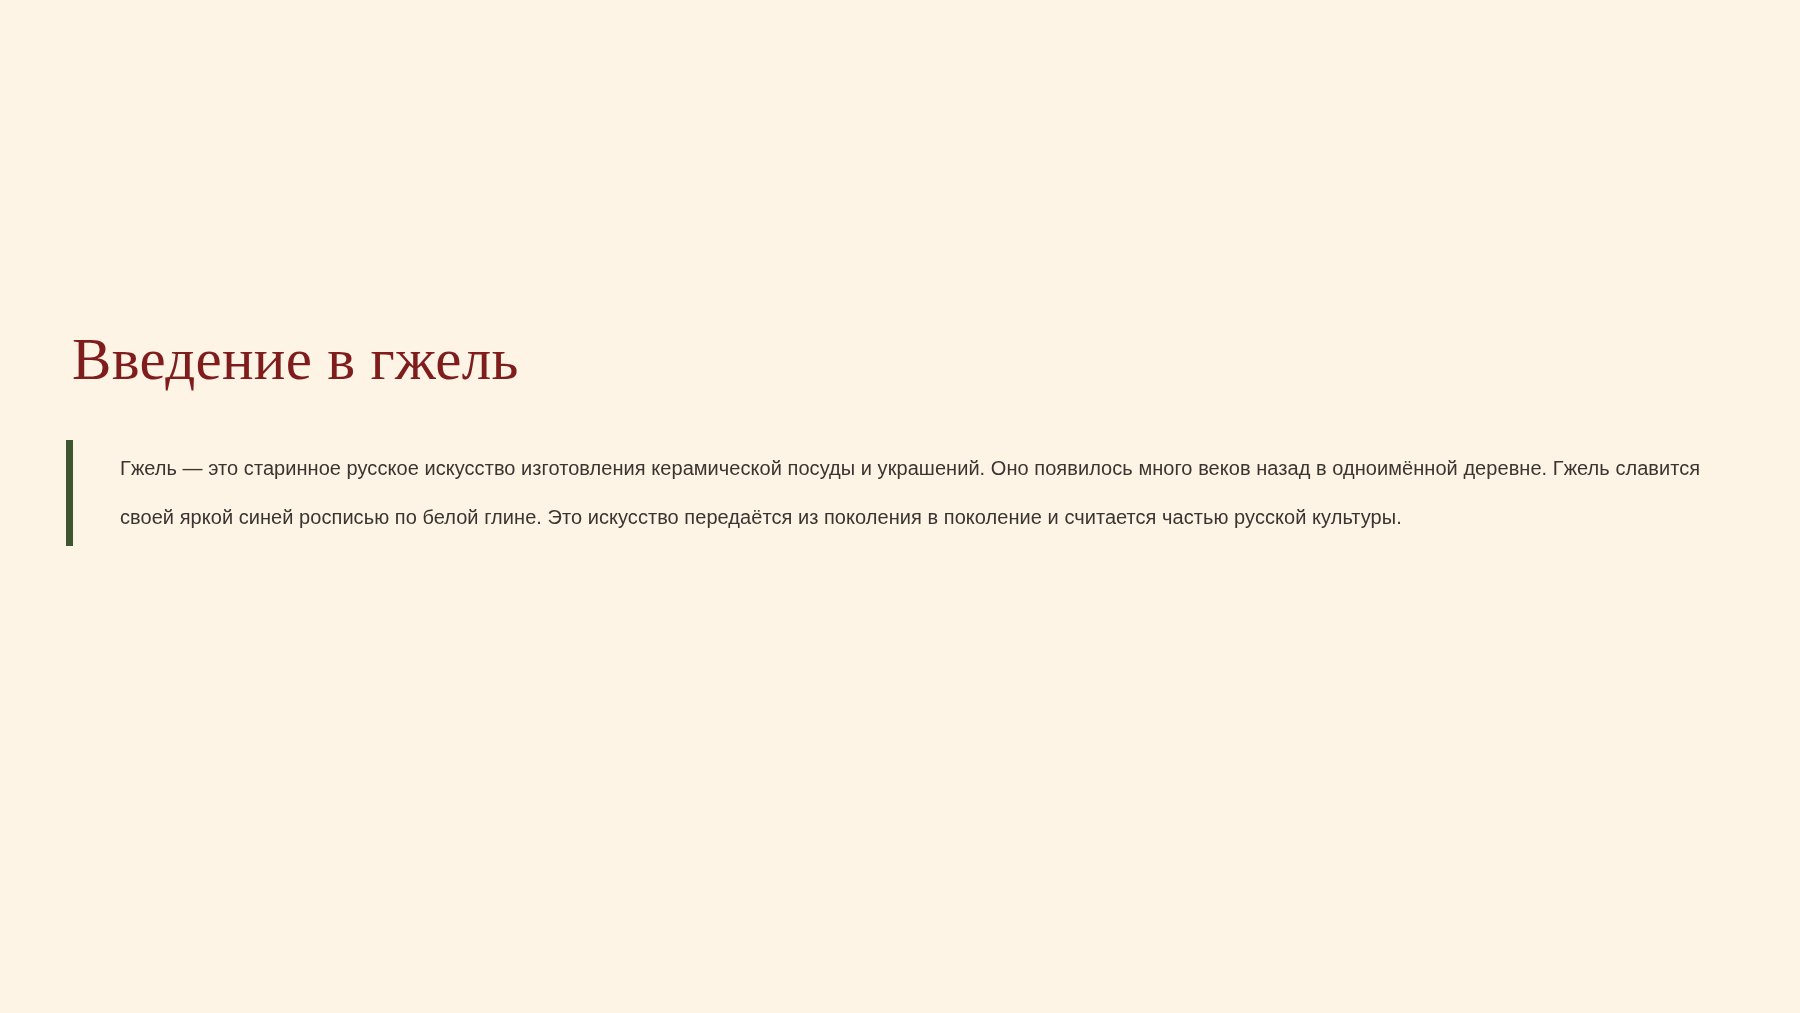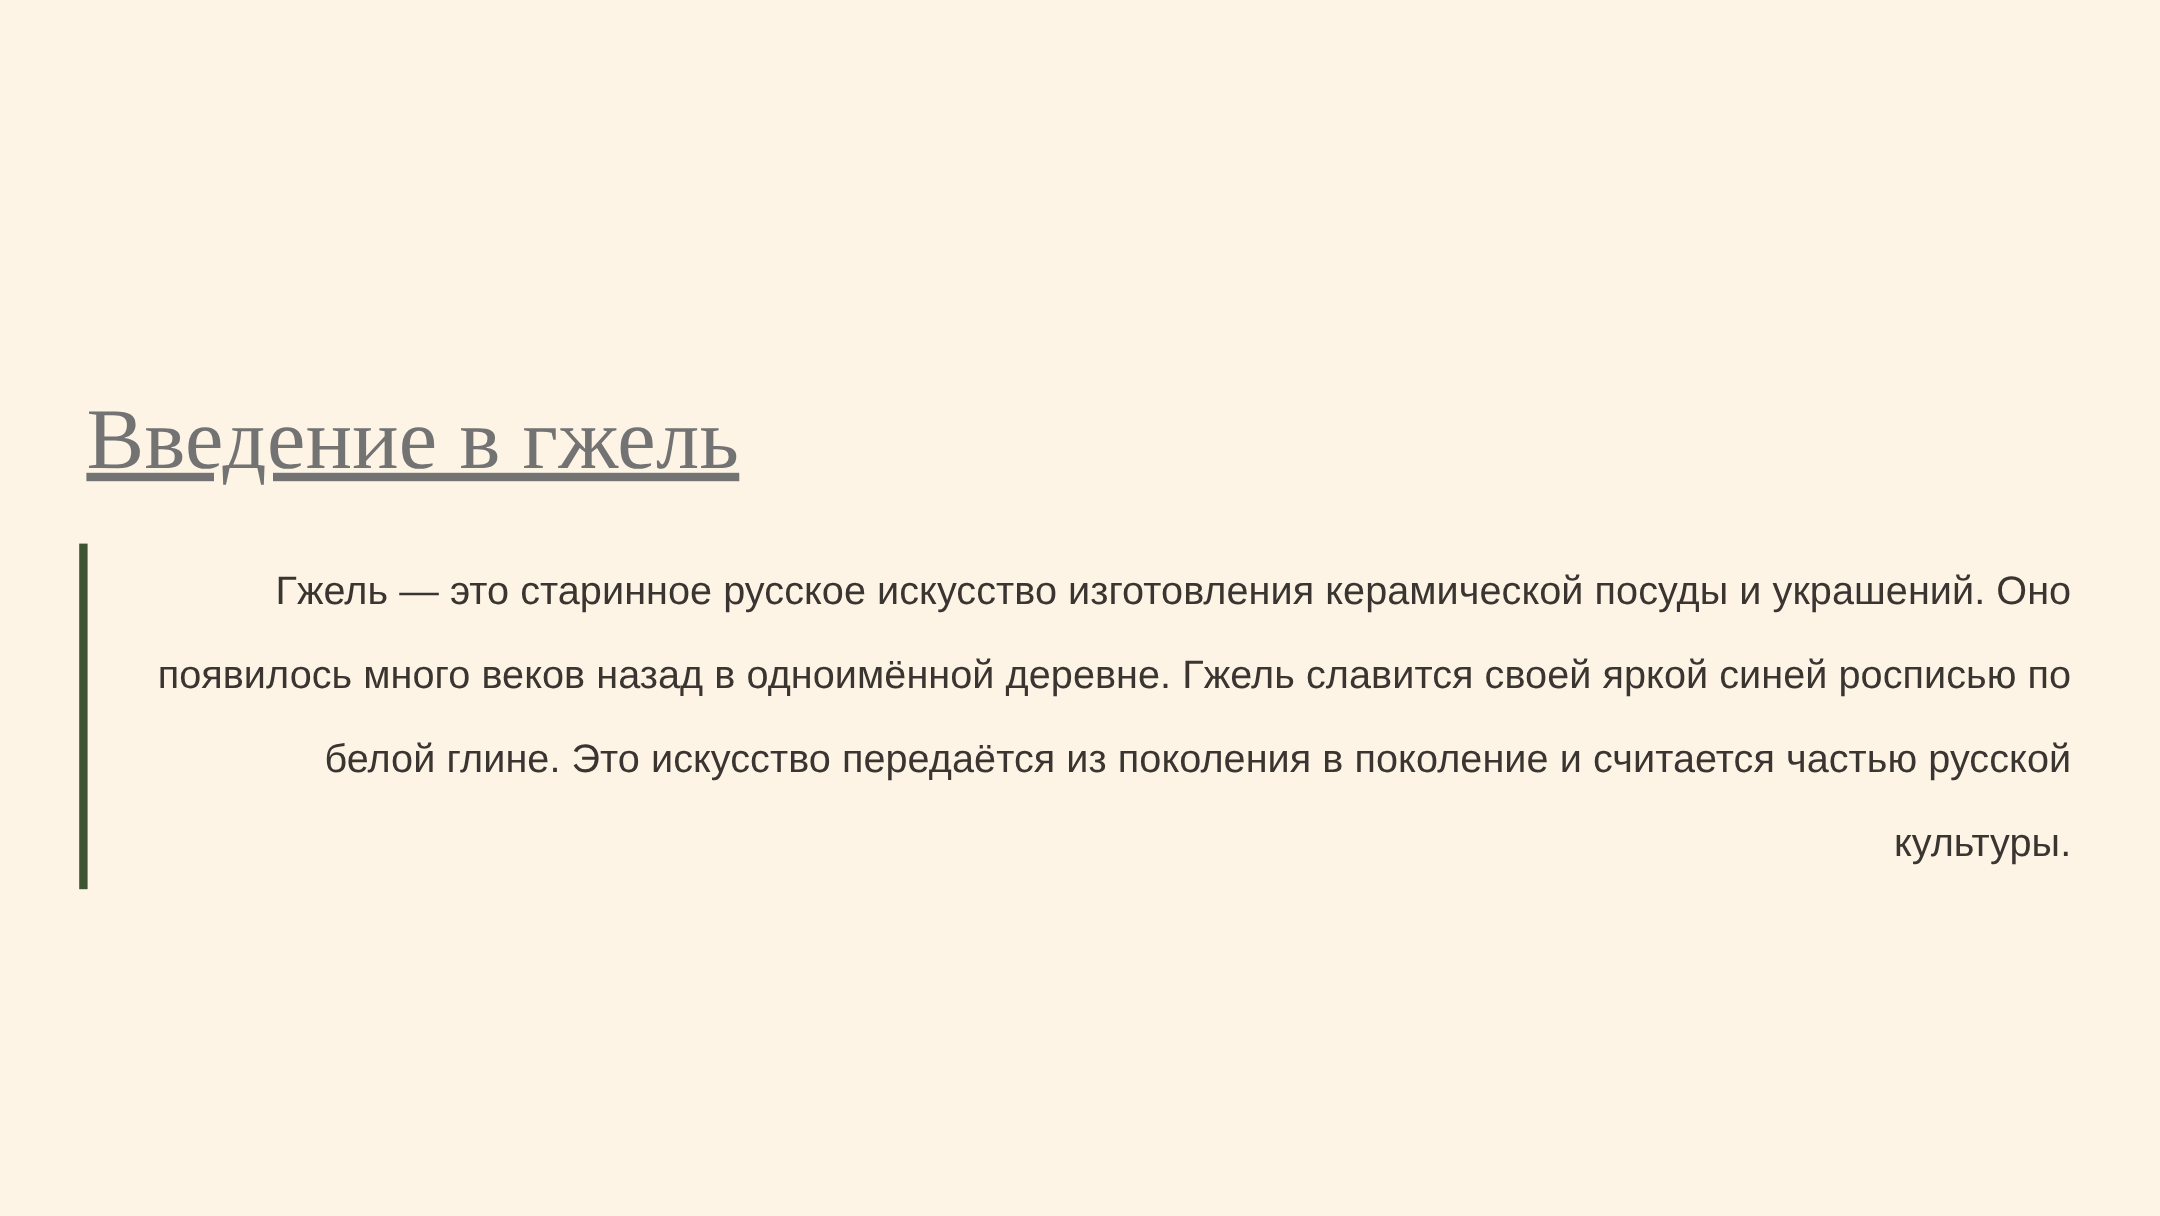--- a/index.html
+++ b/index.html
@@ -27,44 +27,42 @@
     left: 66px;
     top: 330px;
     width: 1660px;
   }
 
   .page-title {
     margin: 0;
     padding: 0 0 0 6px;
     font-family: "Liberation Serif", "DejaVu Serif", serif;
     font-weight: 400;
-    font-size: 72px;
+    font-size: 59px;
     line-height: 1.0;
     letter-spacing: 0.3px;
-    color: #737373;
+    color: #7f1d1d;
     white-space: nowrap;
-    text-decoration: underline;
   }
 
   .intro-quote {
     margin: 51px 0 0 0;
     padding: 4px 0 4px 47px;
     border-left: 7px solid #3e5531;
     max-width: 1624px;
   }
 
   .intro-quote p {
     margin: 0;
     font-family: "Liberation Sans", "DejaVu Sans", sans-serif;
-    font-size: 33px;
-    line-height: 70px;
+    font-size: 20px;
+    line-height: 49px;
     color: #3a3530;
     font-weight: 400;
     letter-spacing: 0.05px;
-    text-align: right;
   }
 </style>
 </head>
 <body>
 
 <div class="page">
 
   <div class="content">
 
     <h1 class="page-title">Введение в гжель</h1>

